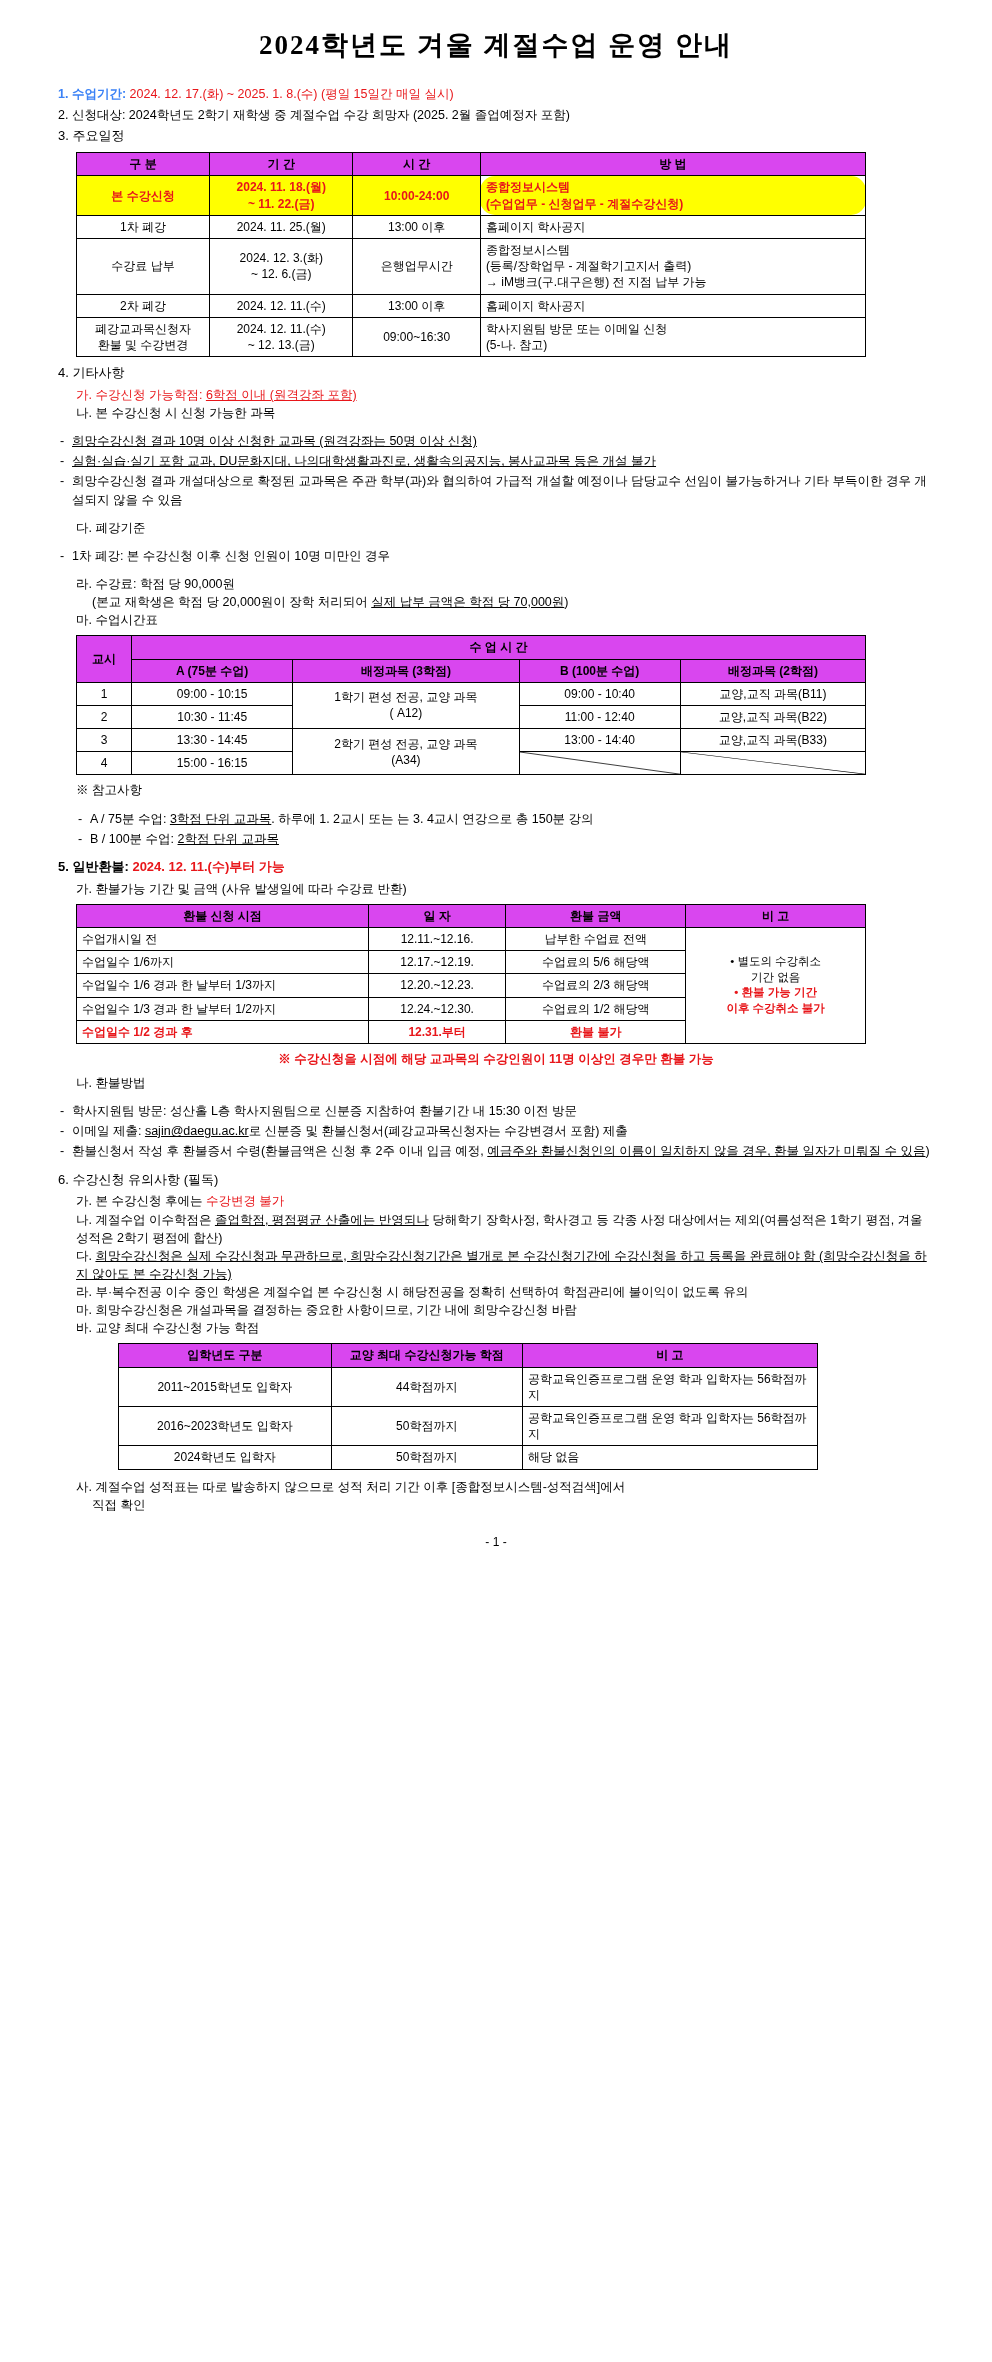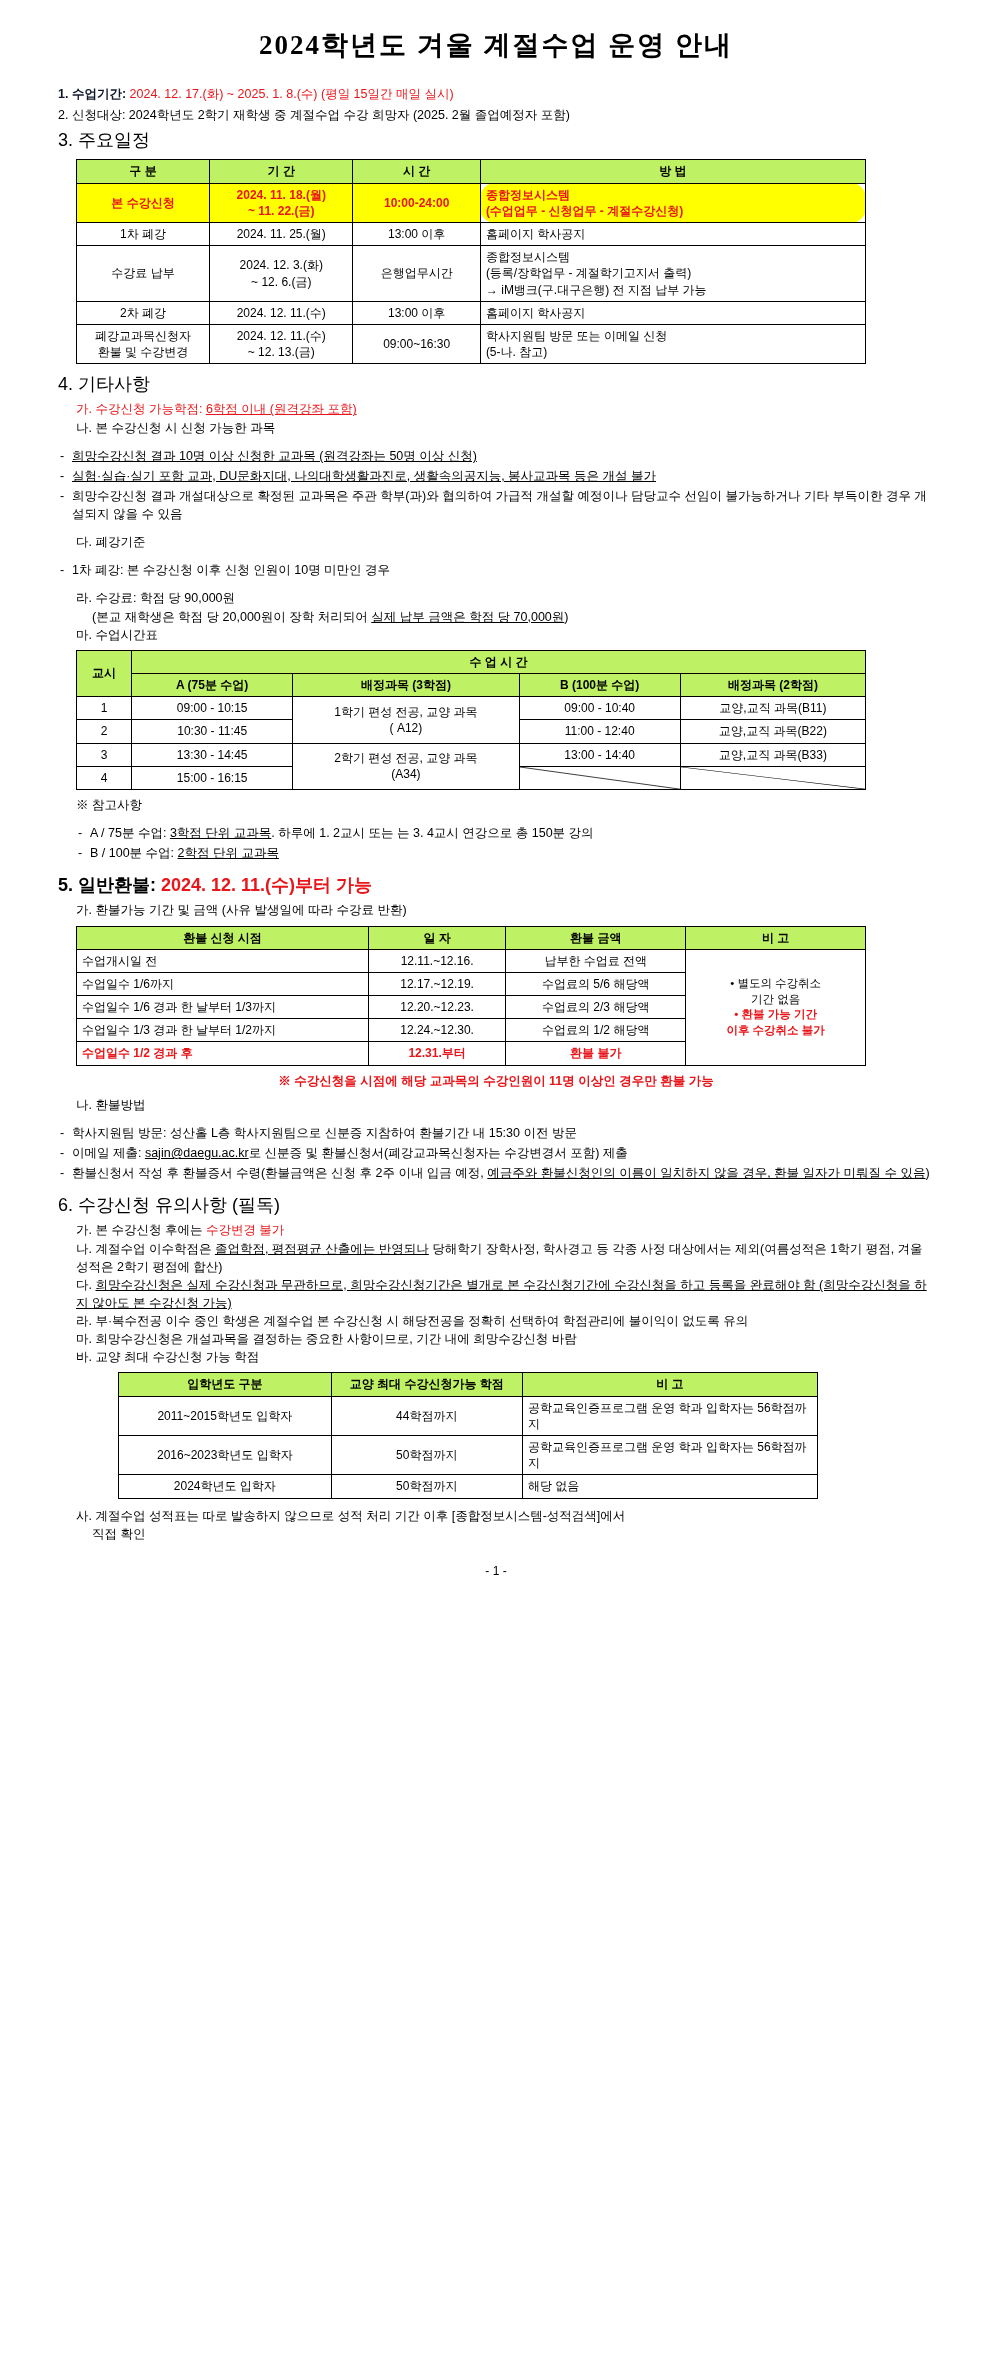--- a/index.html
+++ b/index.html
@@ -26,48 +26,48 @@
     font-size: 27px;
     font-weight: bold;
     letter-spacing: 2px;
     margin: 8px 0 20px 0;
     font-family: "Liberation Serif", serif;
   }
   .line {
     margin: 3px 0;
   }
   .red { color: #e8161a; }
-  .red-b { color: #0f172a; font-weight: bold; }
+  .red-b { color: #3b82f6; font-weight: bold; }
   .u { text-decoration: underline; }
   .b { font-weight: bold; }
 
   .sec {
     margin-top: 7px;
   }
   .sec-head {
-    font-size: 18px;
+    font-size: 13px;
     margin-bottom: 3px;
   }
   .ind1 { margin-left: 18px; }
   .ind2 { margin-left: 34px; }
 
   table.grid {
     border-collapse: collapse;
     font-size: 12px;
     margin: 6px 0 6px 18px;
   }
   table.grid th, table.grid td {
     border: 1px solid #000000;
     padding: 3px 5px;
     text-align: center;
     vertical-align: middle;
     line-height: 1.35;
   }
   table.grid th {
-    background: #bef264;
+    background: #d946ef;
     font-weight: bold;
   }
   .hl-row td {
     background: #ffff00;
   }
   .left { text-align: left !important; border-radius: 15px; }
 
   
   .t-schedule { width: 790px; }
   .t-schedule .c1 { width: 130px; }

